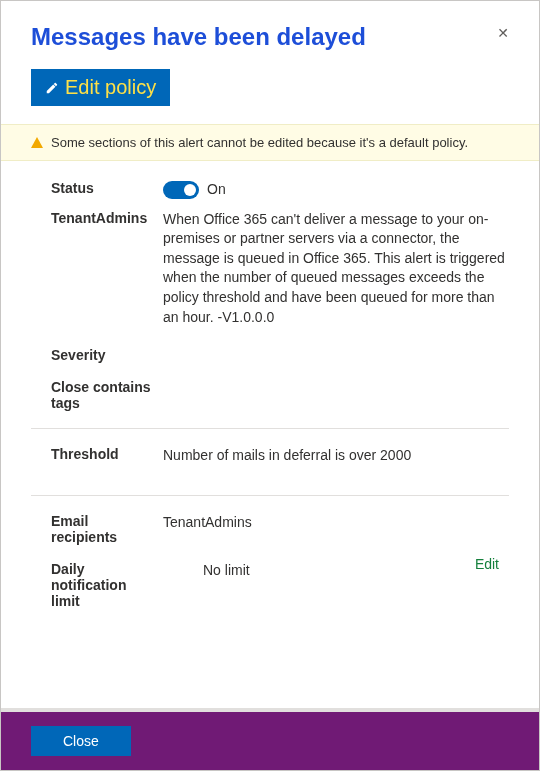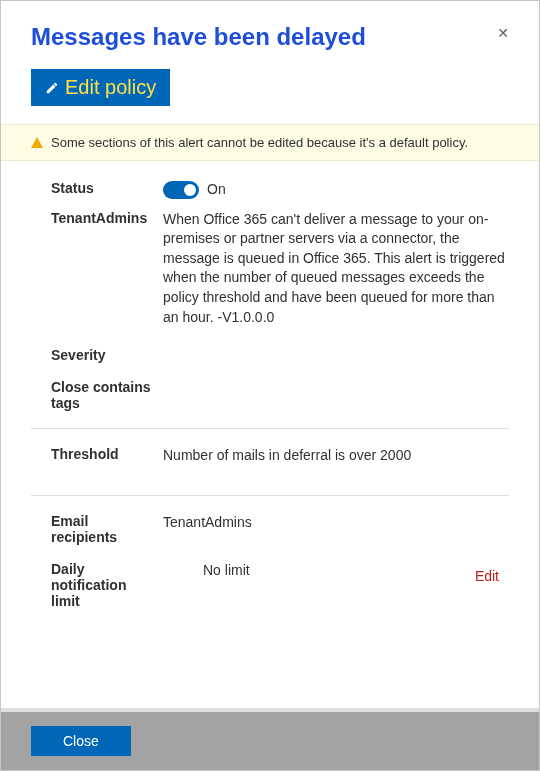--- a/index.html
+++ b/index.html
@@ -122,31 +122,31 @@
     }
     .hr {
       border: none;
       border-top: 1px solid #e1dfdd;
       margin: 12px 0;
     }
     .section-with-edit {
       position: relative;
     }
     .edit-link {
-      color: #b91c1c;
+      color: #15803d;
       font-size: 14px;
       cursor: pointer;
       position: absolute;
       right: 10px;
-      top: 60px;
+      top: 48px;
     }
     .footer {
       border-top: 4px solid #e1dfdd;
       padding: 14px 30px;
-      background: #a3a3a3;
+      background: #701a75;
     }
     .btn-close {
       background: #0067b8;
       color: #fff;
       border: none;
       font-size: 14px;
       padding: 7px 32px;
       cursor: pointer;
     }
   </style>

